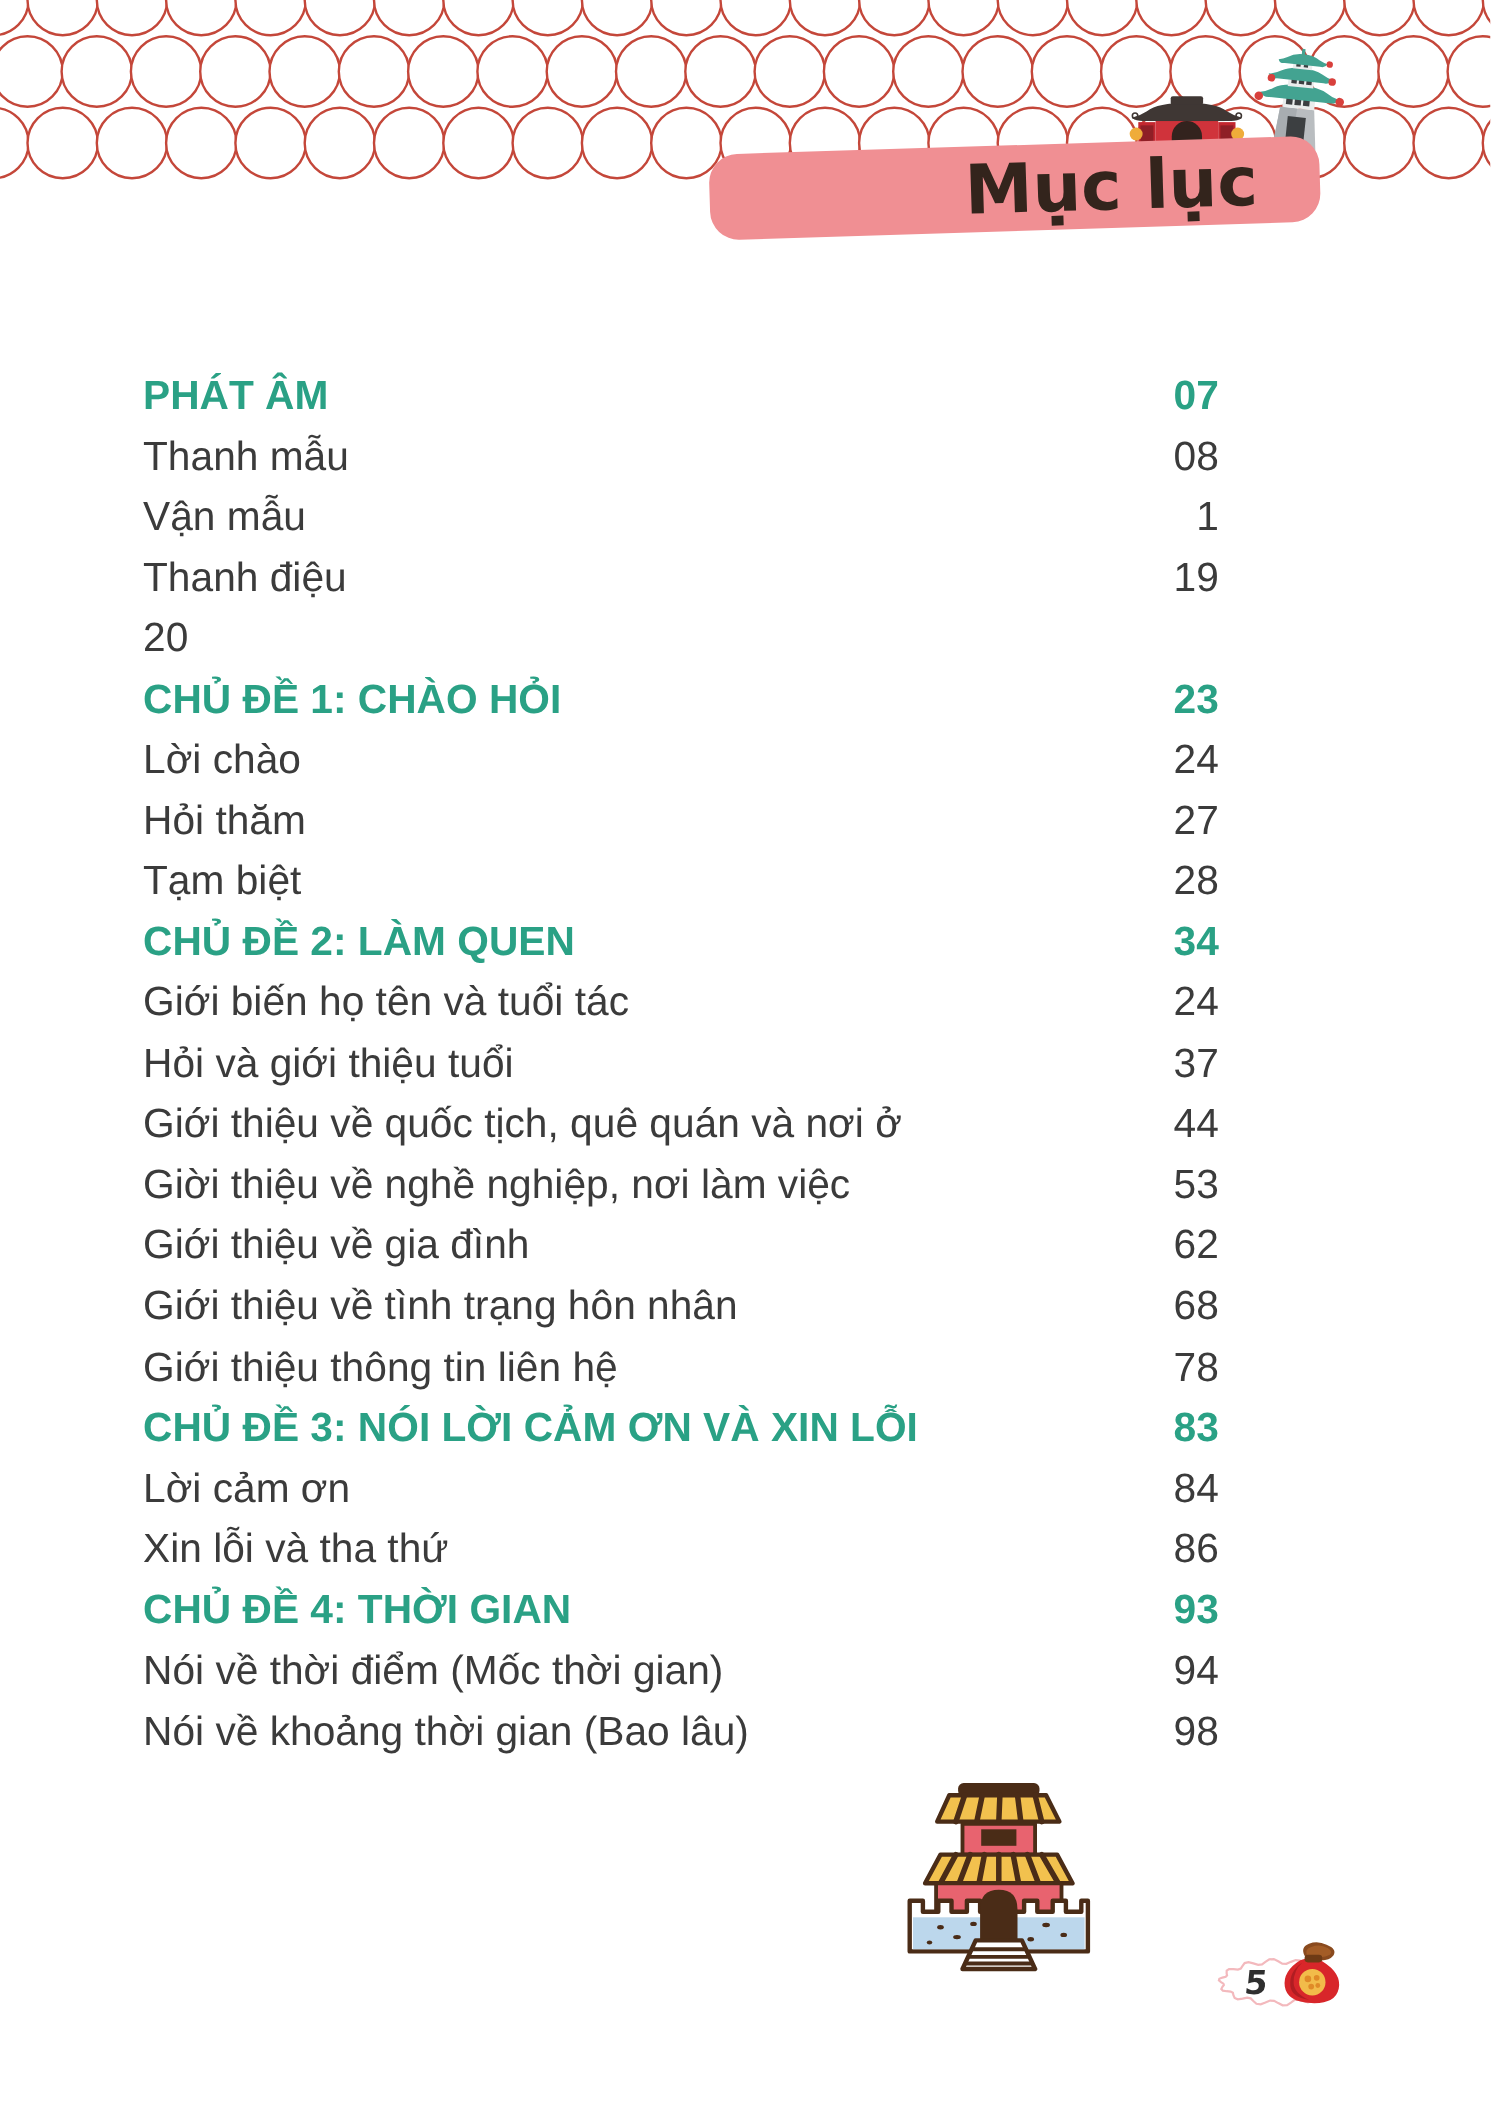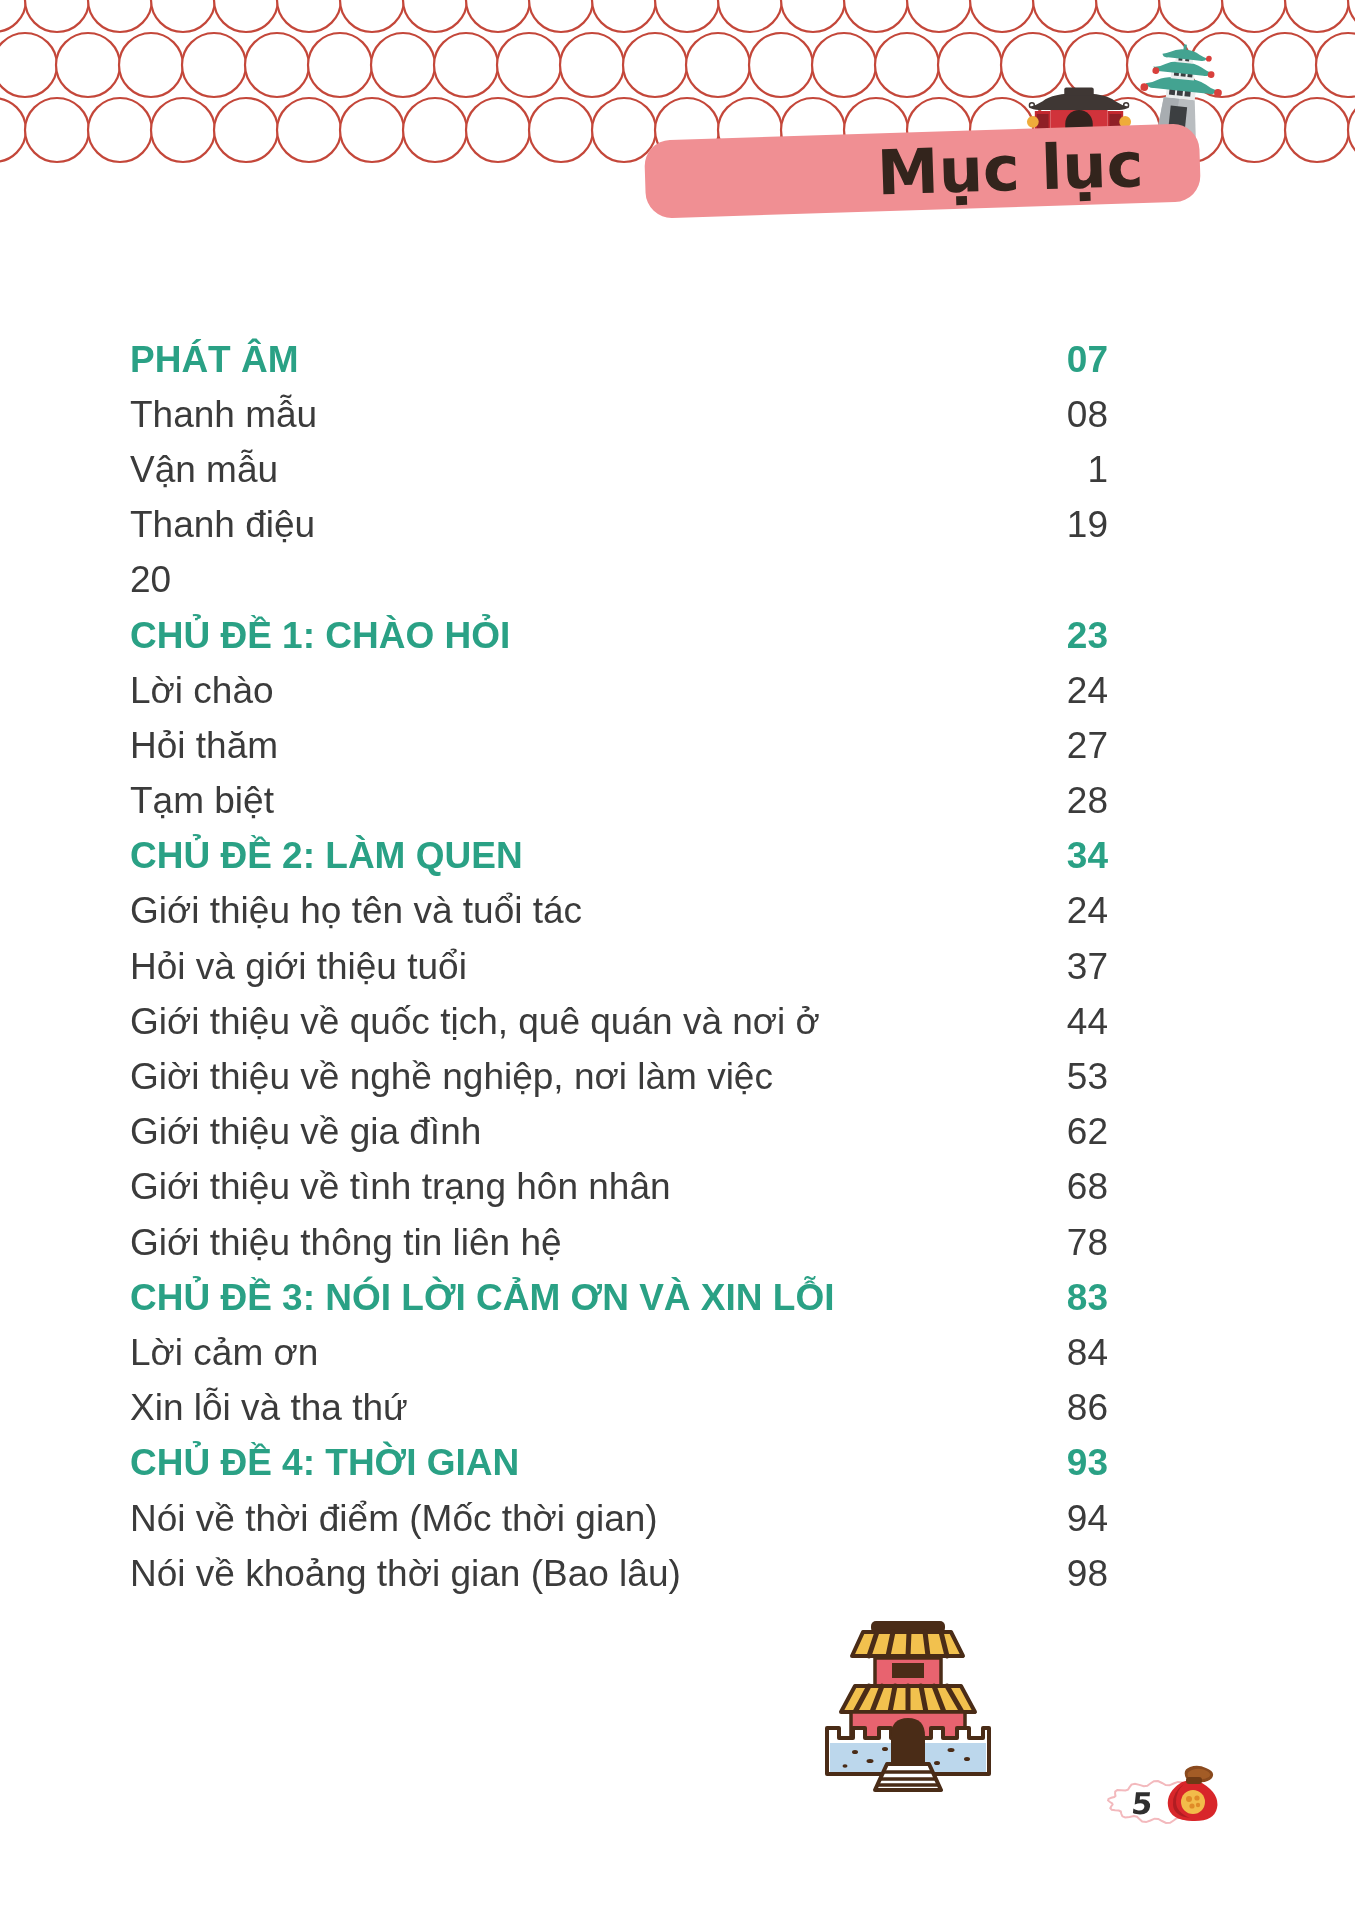--- a/index.html
+++ b/index.html
@@ -229,21 +229,21 @@
       <span class="label">Tạm biệt</span>
       <span class="pagenum">28</span>
     </div>
 
     <div class="row section">
       <span class="label">CHỦ ĐỀ 2: LÀM QUEN</span>
       <span class="pagenum">34</span>
     </div>
 
     <div class="row">
-      <span class="label">Giới thiệu họ tên và tuổi tác</span>
+      <span class="label">Giới biến họ tên và tuổi tác</span>
       <span class="pagenum">24</span>
     </div>
 
     <div class="row">
       <span class="label">Hỏi và giới thiệu tuổi</span>
       <span class="pagenum">37</span>
     </div>
 
     <div class="row">
       <span class="label">Giới thiệu về quốc tịch, quê quán và nơi ở</span>

